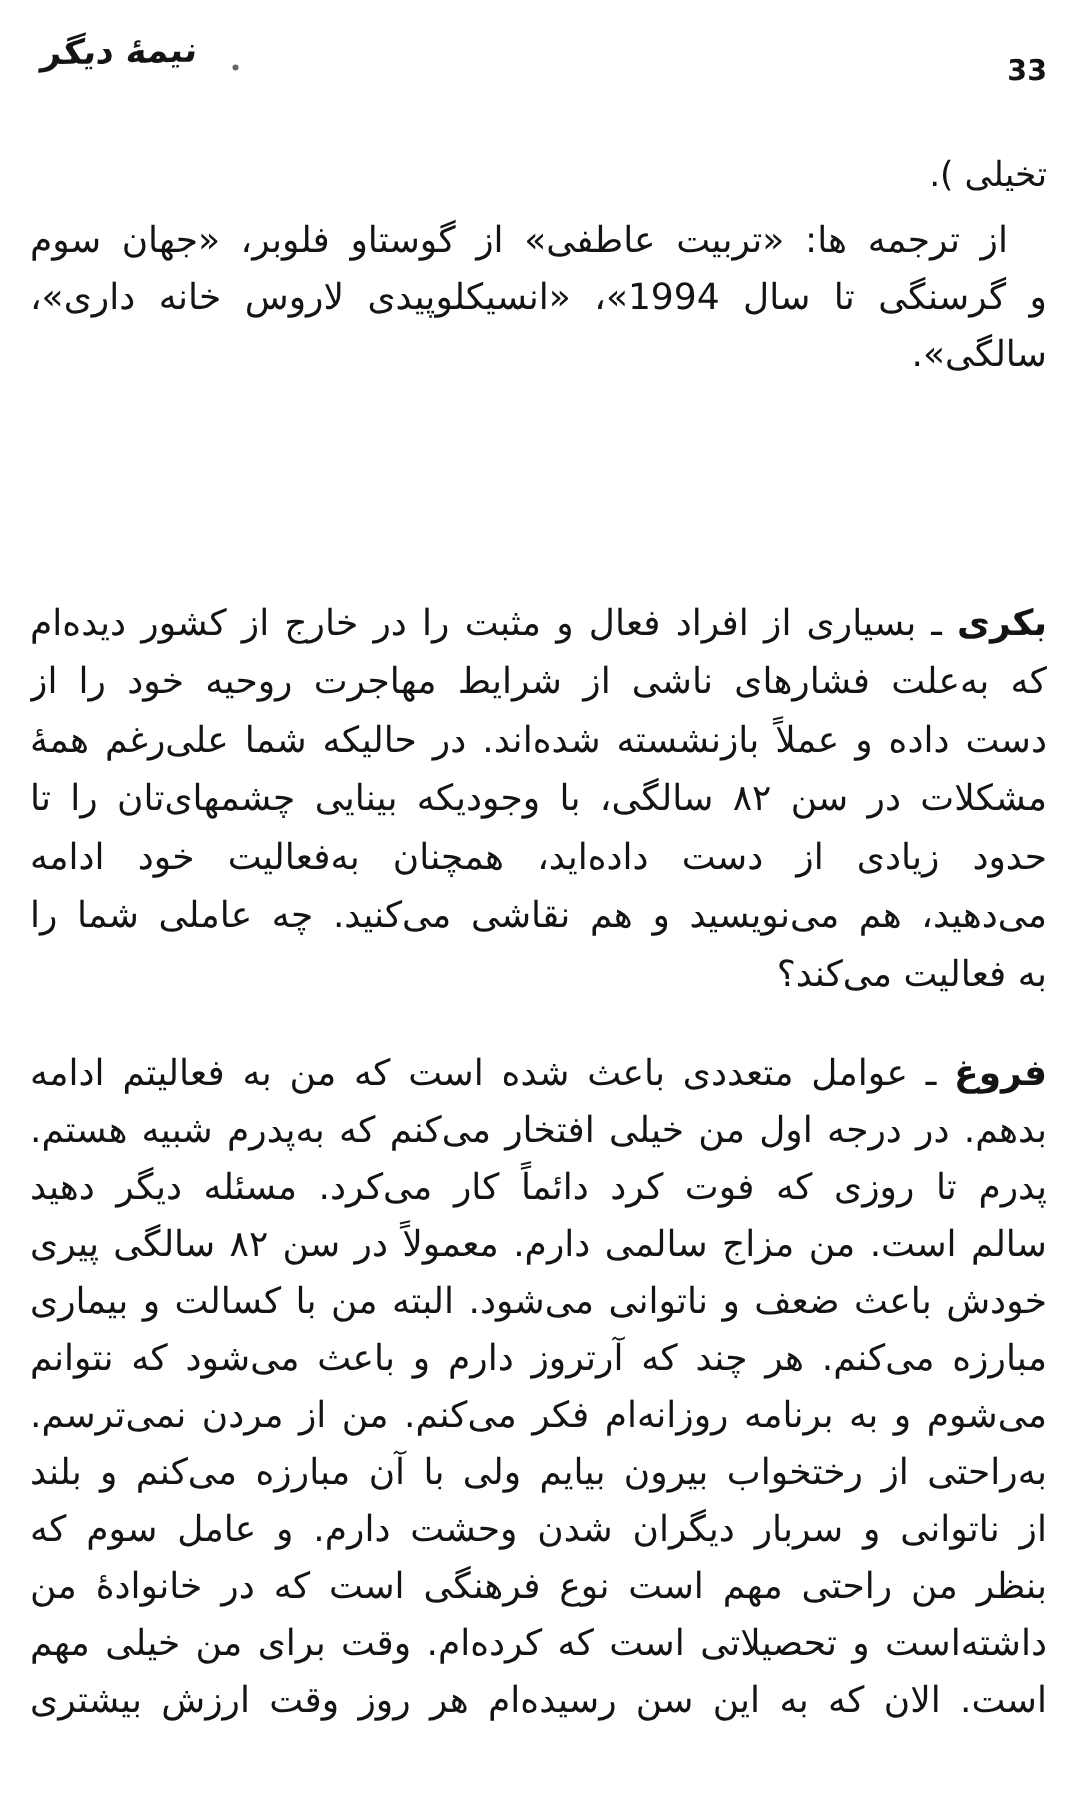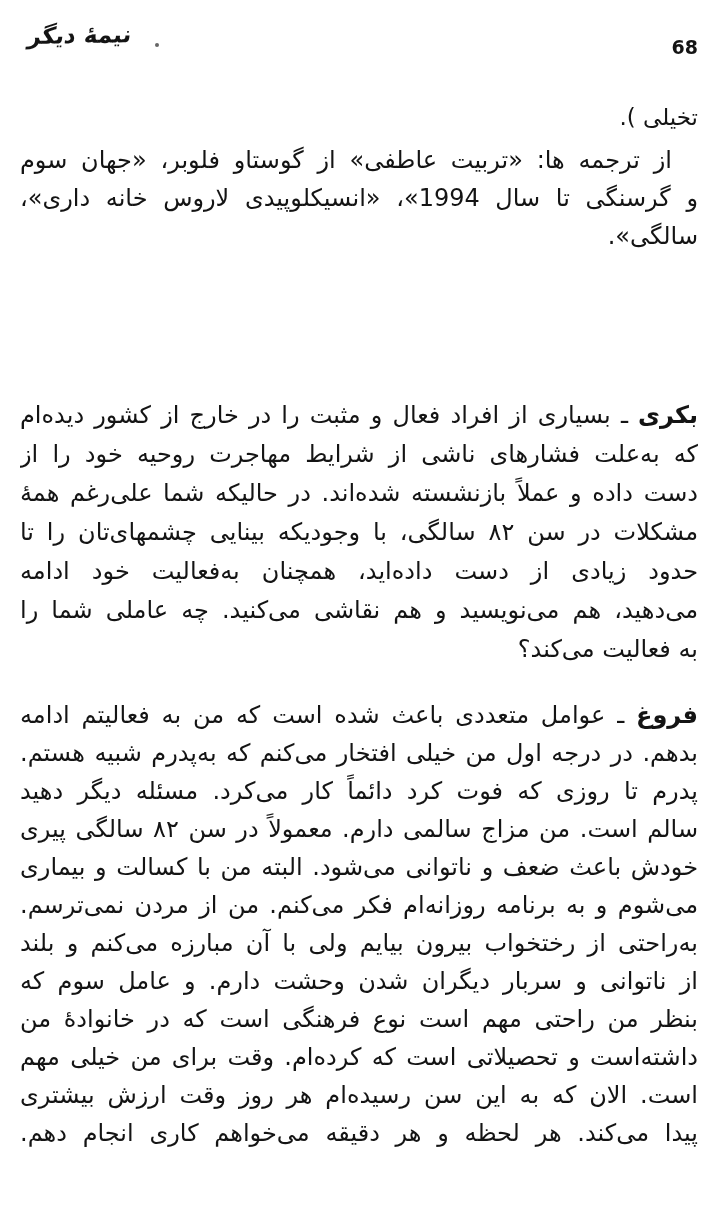--- a/index.html
+++ b/index.html
@@ -46,21 +46,21 @@
   .ind{padding-right:26px;}
   .speaker{font-weight:700;}
 </style>
 </head>
 <body>
 
 <div class="page">
 
   <div class="header-title">نیمهٔ دیگر</div>
 
-  <div class="page-number">68</div>
+  <div class="page-number">33</div>
 
   <div class="speck"></div>
 
   <div class="frag">تخیلی ).</div>
 
   <div class="block" style="top:141px">
     <div class="ln j ind">از ترجمه ها: «تربیت عاطفی» از گوستاو فلوبر، «جهان سوم</div>
     <div class="ln j">و گرسنگی تا سال 1994»، «انسیکلوپیدی لاروس خانه داری»،</div>
     <div class="ln r">سالگی».</div>
   </div>
@@ -74,22 +74,22 @@
     <div class="ln j">می‌دهید، هم می‌نویسید و هم نقاشی می‌کنید. چه عاملی شما را وادار</div>
     <div class="ln r">به فعالیت می‌کند؟</div>
   </div>
 
   <div class="block" style="top:696px">
     <div class="ln j"><span class="speaker">فروغ</span><span> ـ </span><span>عوامل متعددی‌ باعث شده است که من به فعالیتم ادامه</span></div>
     <div class="ln j">بدهم. در درجه اول من خیلی افتخار می‌کنم که به‌پدرم شبیه هستم.</div>
     <div class="ln j">پدرم تا روزی که فوت کرد دائماً کار می‌کرد. مسئله دیگر دهید</div>
     <div class="ln j">سالم است. من مزاج سالمی دارم. معمولاً در سن ۸۲ سالگی پیری</div>
     <div class="ln j">خودش باعث ضعف و ناتوانی می‌شود. البته من با کسالت و بیماری</div>
+    <div class="ln j">مبارزه می‌کنم. هر چند که آرتروز دارم و باعث می‌شود که نتوانم</div>
     <div class="ln j">می‌شوم و به برنامه روزانه‌ام فکر می‌کنم. من از مردن نمی‌ترسم. اما</div>
     <div class="ln j">به‌راحتی از رختخواب بیرون بیایم ولی با آن مبارزه می‌کنم و بلند</div>
     <div class="ln j">از ناتوانی و سربار دیگران شدن وحشت دارم. و عامل سوم که</div>
     <div class="ln j">بنظر من راحتی مهم است نوع فرهنگی است که در خانوادهٔ من وجود</div>
     <div class="ln j">داشته‌است و تحصیلاتی است که کرده‌ام. وقت برای من خیلی مهم</div>
     <div class="ln j">است. الان که به این سن رسیده‌ام هر روز وقت ارزش بیشتری</div>
-    <div class="ln j">پیدا می‌کند. هر لحظه و هر دقیقه می‌خواهم کاری انجام دهم.</div>
   </div>
 
 </div>
 
 </body></html>

